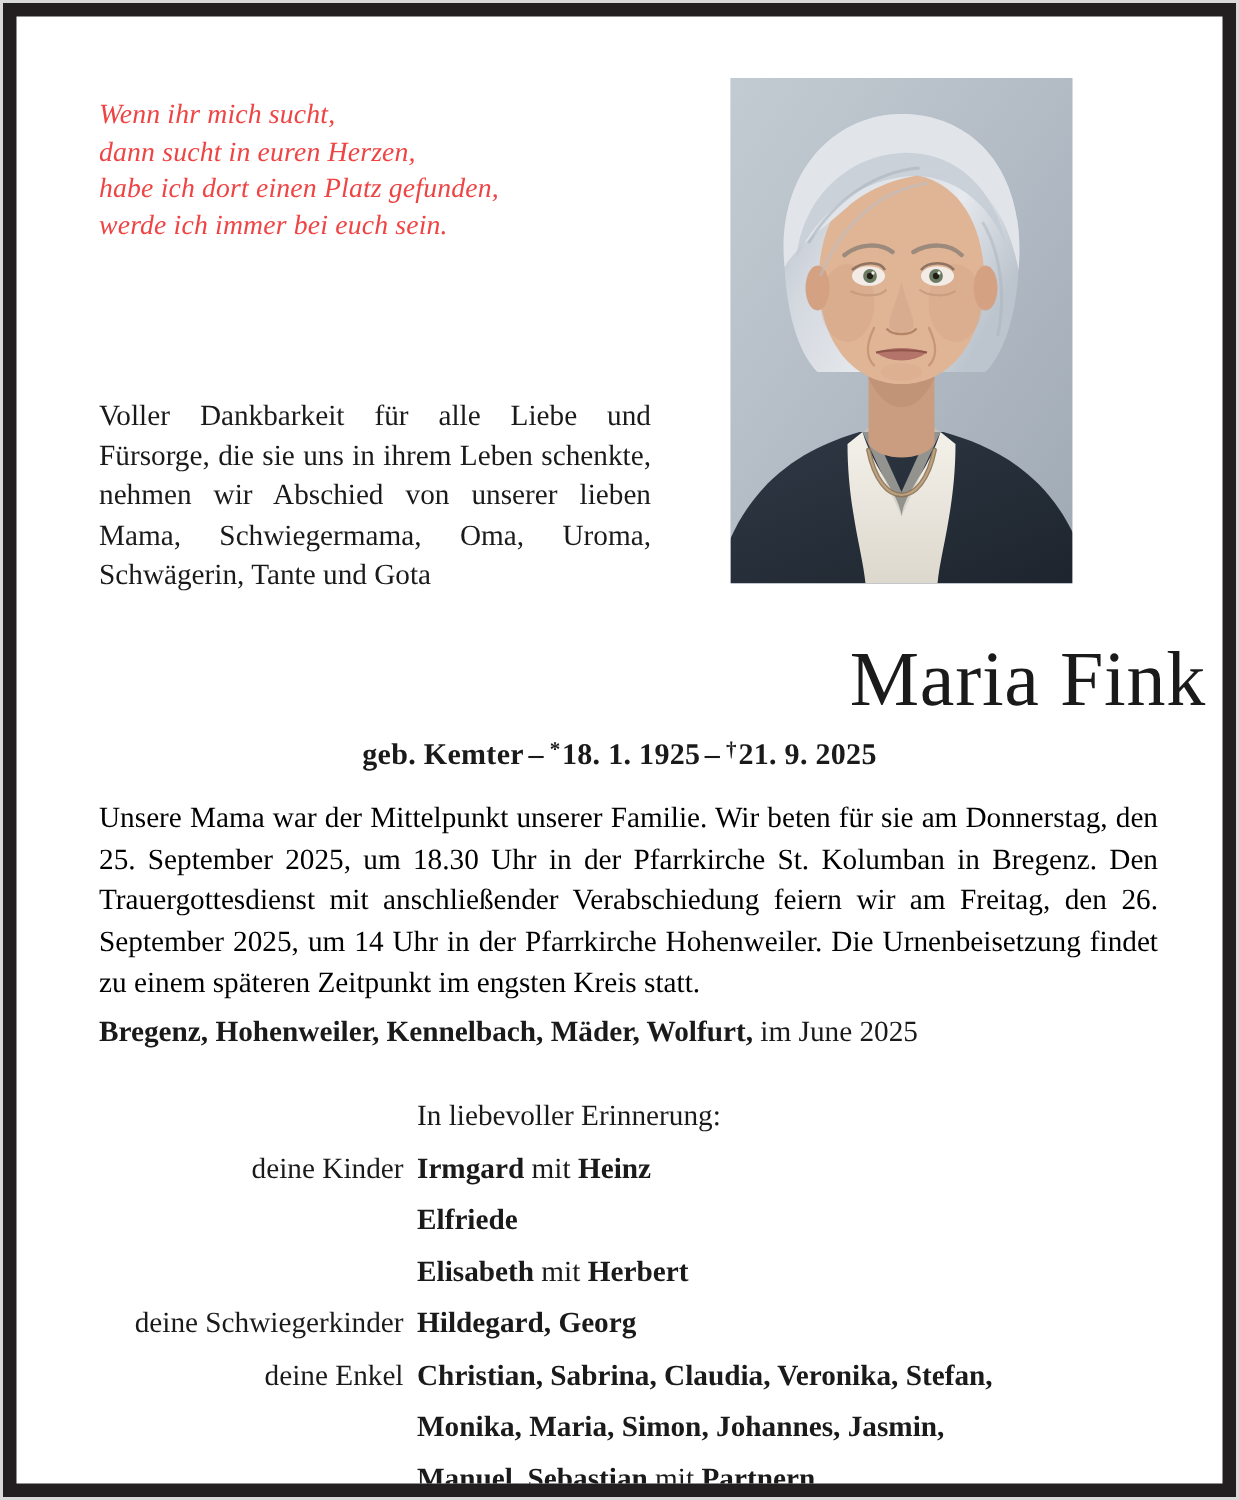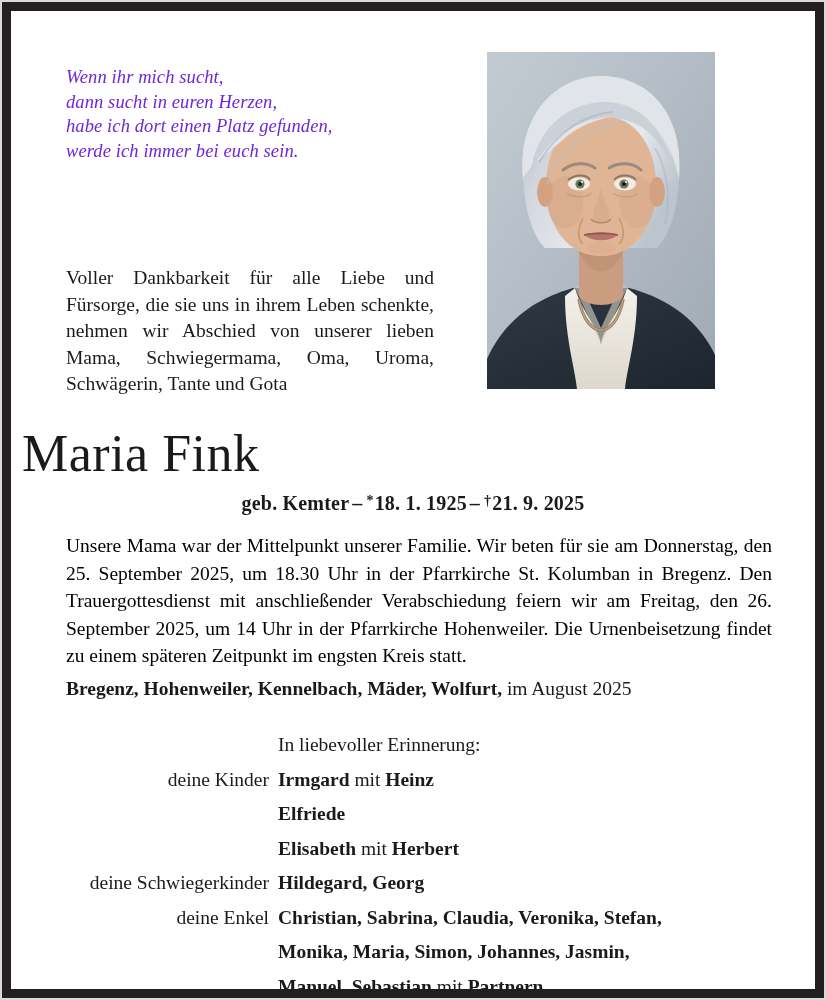--- a/index.html
+++ b/index.html
@@ -49,21 +49,21 @@
 
   
   .verse {
     position: absolute;
     left: 55px;
     top: 54px;
     width: 360px;
     font-style: italic;
     font-size: 18.5px;
     line-height: 24.5px;
-    color: #6d28d9;
+    color: #ef4444;
     letter-spacing: .1px;
   }
   .verse div { white-space: nowrap; }
 
   
   .photo {
     position: absolute;
     left: 476px;
     top: 41px;
     width: 228px;
@@ -85,21 +85,21 @@
     text-justify: inter-word;
     color: #1a1a1a;
   }
 
   
   .name {
     position: absolute;
     left: 11px;
     right: 11px;
     top: 414px;
-    text-align: left;
+    text-align: right;
     font-size: 52px;
     line-height: 58px;
     font-weight: 400;
     letter-spacing: .5px;
     color: #1a1a1a;
   }
   .dates {
     position: absolute;
     left: 11px;
     right: 11px;
@@ -290,21 +290,21 @@
 
     <div class="name">Maria Fink</div>
 
     <div class="dates">
       <span>geb. Kemter</span><span class="dash">–</span><span class="sym">*</span><span>18. 1. 1925</span><span class="dash">–</span><span class="sym">†</span><span>21. 9. 2025</span>
     </div>
 
     <div class="body-text">Unsere Mama war der Mittelpunkt unserer Familie. Wir beten für sie am Donnerstag, den 25. September 2025, um 18.30 Uhr in der Pfarrkirche St. Kolumban in Bregenz. Den Trauergottesdienst mit anschließender Verabschiedung feiern wir am Freitag, den 26. September 2025, um 14 Uhr in der Pfarrkirche Hohenweiler. Die Urnenbeisetzung findet zu einem späteren Zeitpunkt im engsten Kreis statt.</div>
 
     <div class="places">
-      <b>Bregenz, Hohenweiler, Kennelbach, Mäder, Wolfurt,</b><span> im August 2025</span>
+      <b>Bregenz, Hohenweiler, Kennelbach, Mäder, Wolfurt,</b><span> im June 2025</span>
     </div>
 
     <div class="memorial">
 
       <div class="mem-row">
         <div class="mem-label"></div>
         <div class="mem-value">In liebevoller Erinnerung:</div>
       </div>
 
       <div class="mem-row">

